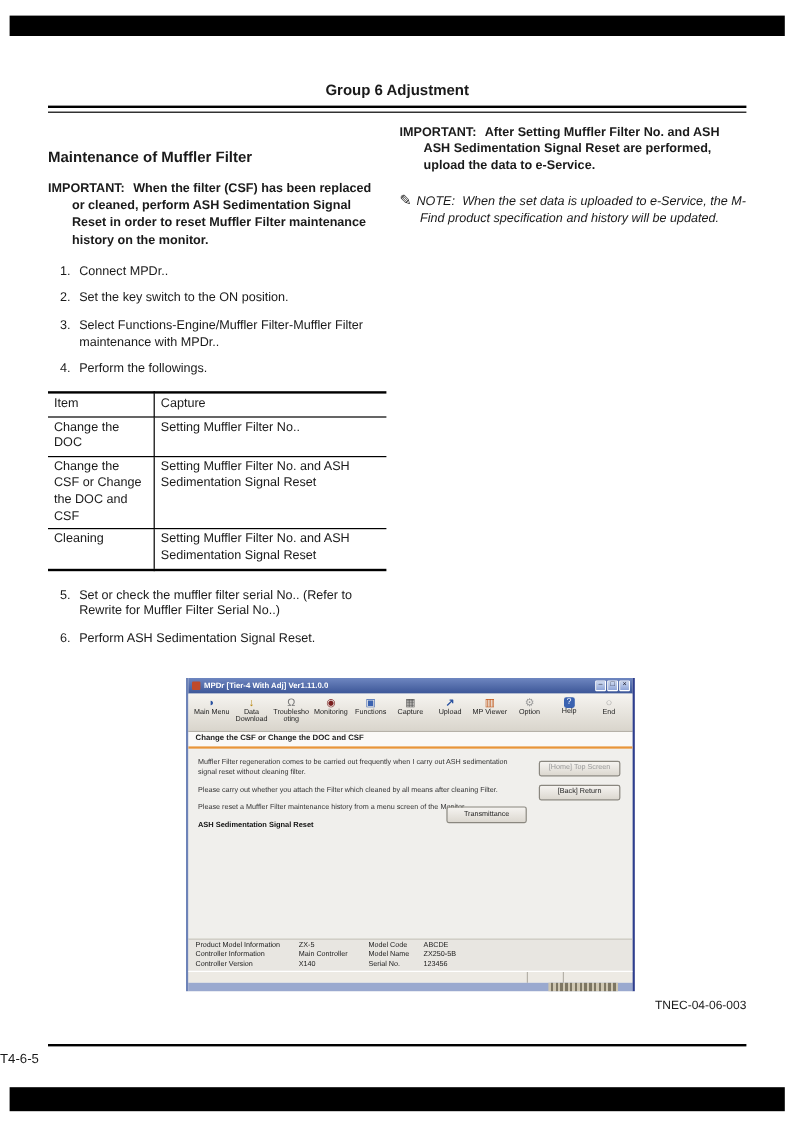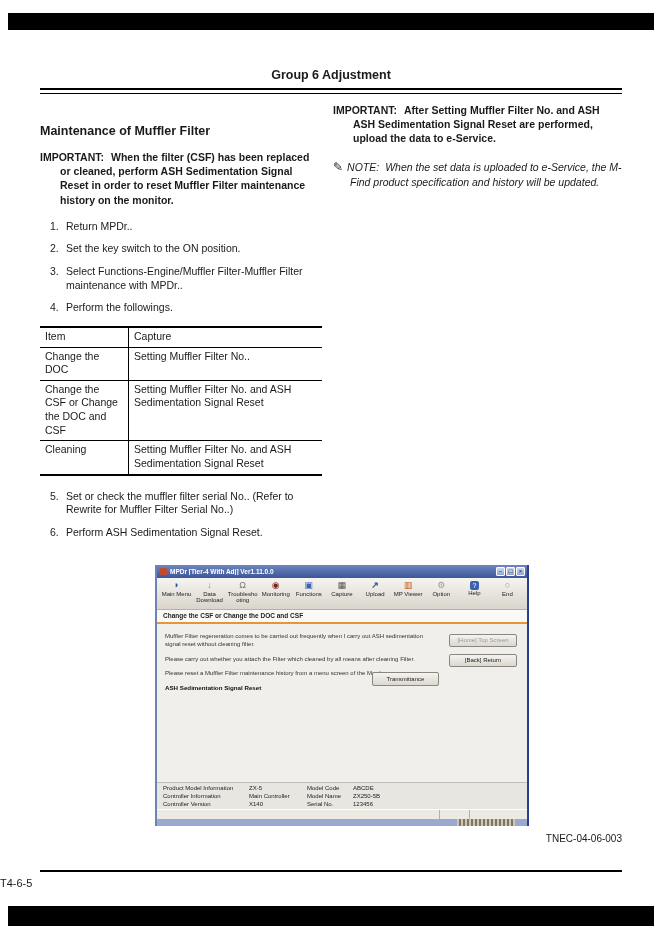--- a/index.html
+++ b/index.html
@@ -95,21 +95,21 @@
   <div class="group-title">Group 6 Adjustment</div>
   <div class="dbl-rule"></div>
 
   <div class="col-left">
     <div class="doc-heading">Maintenance of Muffler Filter</div>
 
     <p class="important"><span class="imp-label">IMPORTANT:</span><span>When the filter (CSF) has been replaced or cleaned, perform ASH Sedimentation Signal Reset in order to reset Muffler Filter maintenance history on the monitor.</span></p>
 
     <div class="step">
         <span class="num">1.</span>
-        <span class="txt">Return MPDr..</span>
+        <span class="txt">Connect MPDr..</span>
       </div>
     <div class="step">
         <span class="num">2.</span>
         <span class="txt">Set the key switch to the ON position.</span>
       </div>
     <div class="step">
         <span class="num">3.</span>
         <span class="txt">Select Functions-Engine/Muffler Filter-Muffler Filter maintenance with MPDr..</span>
       </div>
     <div class="step">

